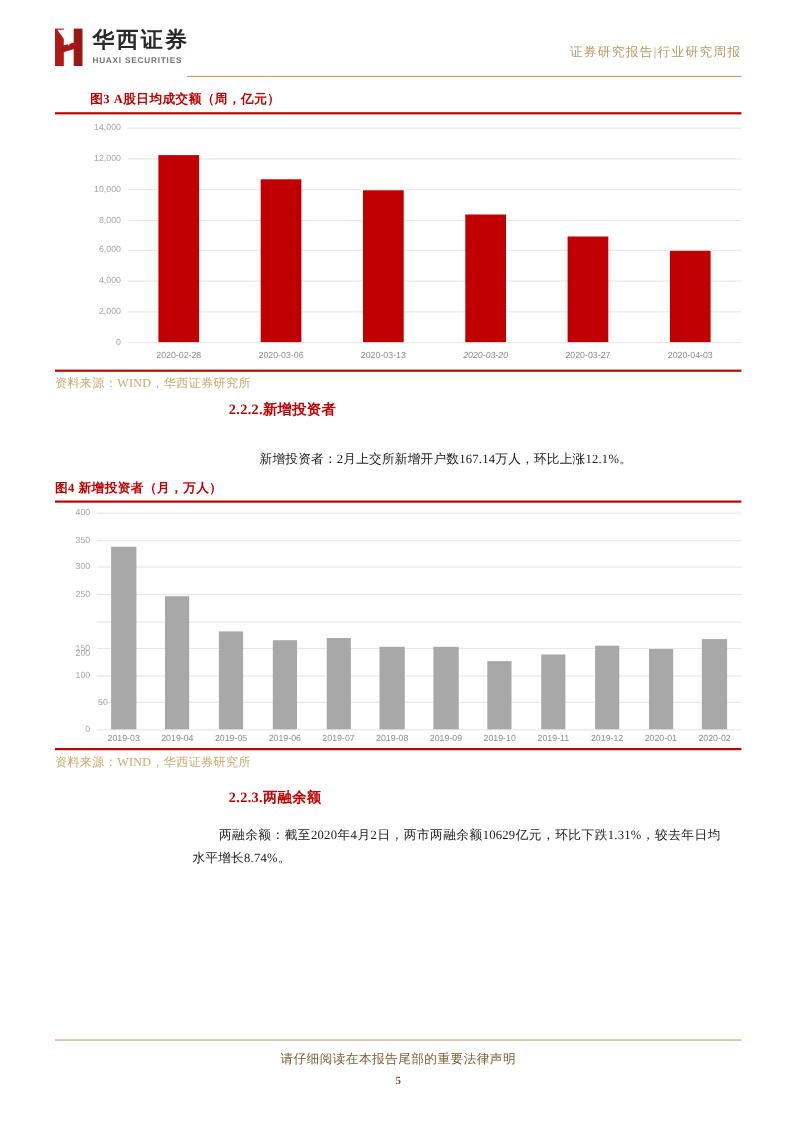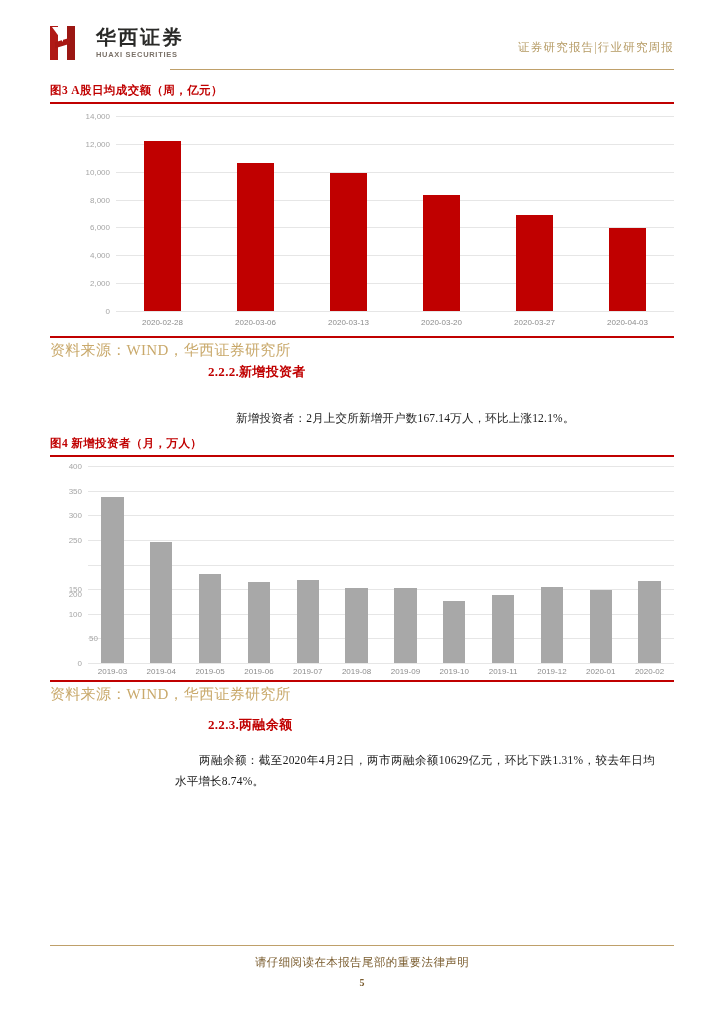--- a/index.html
+++ b/index.html
@@ -64,21 +64,21 @@
     background: #a81713;
     transform: skewY(-16deg);
   }
   .logo-mark .lm-tri {
     position: absolute;
     left: 2px; top: 1px;
     width: 0; height: 0;
     border-left: 11px solid transparent;
     border-top: 15px solid #ffffff;
   }
-  .logo-text { line-height: 1; padding-top: 1px; margin-left: 12px; }
+  .logo-text { line-height: 1; padding-top: 1px; }
   .logo-cn {
     font-family: "Liberation Serif", serif;
     font-size: 20px;
     font-weight: bold;
     letter-spacing: 2px;
     color: #2a2a28;
   }
   .logo-en {
     font-family: "Liberation Sans", sans-serif;
     font-size: 7.5px;
@@ -126,21 +126,21 @@
     position: absolute;
     left: 50px;
     right: 50px;
     height: 1.6px;
     background: #c00000;
   }
   .fig-source {
     position: absolute;
     left: 50px;
     font-family: "Liberation Serif", serif;
-    font-size: 15px;
+    font-size: 11px;
     color: #c9a96b;
     letter-spacing: 0.3px;
   }
 
   
   .chart {
     position: absolute;
   }
   .chart-plot {
     position: absolute;
@@ -240,21 +240,21 @@
       </div>
       <div class="logo-text">
         <div class="logo-cn">华西证券</div>
         <div class="logo-en">HUAXI SECURITIES</div>
       </div>
     </div>
     <div class="header-right">证券研究报告|行业研究周报</div>
     <div class="header-rule"></div>
   </div>
 
-  <div class="fig-title" style="top:83px;">图3  A股日均成交额（周，亿元）</div>
+  <div class="fig-title" style="top:83px;margin-left:32px;">图3  A股日均成交额（周，亿元）</div>
   <div class="fig-rule-top" style="top:102px;"></div>
   <div class="chart" id="chart-1" style="left:50px; top:116px; width:624px; height:195px;">
     <div class="chart-plot" id="chart-1-plot">
         <div class="gridline" style="left: 66px; width: 558px; top: 195px;"></div>
         <div class="ytick" style="top: 195px; width: 60px; left: 0px;">0</div>
         <div class="gridline" style="left: 66px; width: 558px; top: 167.143px;"></div>
         <div class="ytick" style="top: 167.143px; width: 60px; left: 0px;">2,000</div>
         <div class="gridline" style="left: 66px; width: 558px; top: 139.286px;"></div>
         <div class="ytick" style="top: 139.286px; width: 60px; left: 0px;">4,000</div>
         <div class="gridline" style="left: 66px; width: 558px; top: 111.429px;"></div>
@@ -272,21 +272,21 @@
         <div class="bar red" title="2020-03-13: 9900" style="left: 279.9px; width: 37.2px; height: 137.893px; background: rgb(192, 0, 0);"></div>
         <div class="bar red" title="2020-03-20: 8350" style="left: 372.9px; width: 37.2px; height: 116.304px; background: rgb(192, 0, 0);"></div>
         <div class="bar red" title="2020-03-27: 6880" style="left: 465.9px; width: 37.2px; height: 95.8286px; background: rgb(192, 0, 0);"></div>
         <div class="bar red" title="2020-04-03: 5950" style="left: 558.9px; width: 37.2px; height: 82.875px; background: rgb(192, 0, 0);"></div>
       </div>
   </div>
   <div id="chart-1-xlabels" style="position:absolute; left:50px; top:316px; width:624px; height:16px;">
       <div class="xtick" style="left: 66px; width: 93px; top: 2px;">2020-02-28</div>
       <div class="xtick" style="left: 159px; width: 93px; top: 2px;">2020-03-06</div>
       <div class="xtick" style="left: 252px; width: 93px; top: 2px;">2020-03-13</div>
-      <div class="xtick" style="left: 345px; width: 93px; top: 2px;">2020-03-20</div>
+      <div class="xtick" style="left: 345px; width: 93px; top: 2px; font-style: italic;">2020-03-20</div>
       <div class="xtick" style="left: 438px; width: 93px; top: 2px;">2020-03-27</div>
       <div class="xtick" style="left: 531px; width: 93px; top: 2px;">2020-04-03</div>
     </div>
   <div class="fig-rule-bottom" style="top:336px;"></div>
   <div class="fig-source" style="top:341px;">资料来源：WIND，华西证券研究所</div>
 
   <div class="sec-heading" style="top:363px; left:208px;">2.2.2.新增投资者</div>
   <div class="para" style="top:408px; left:236px; width:420px;">新增投资者：2月上交所新增开户数167.14万人，环比上涨12.1%。</div>
 
   <div class="fig-title" style="top:436px;">图4  新增投资者（月，万人）</div>

